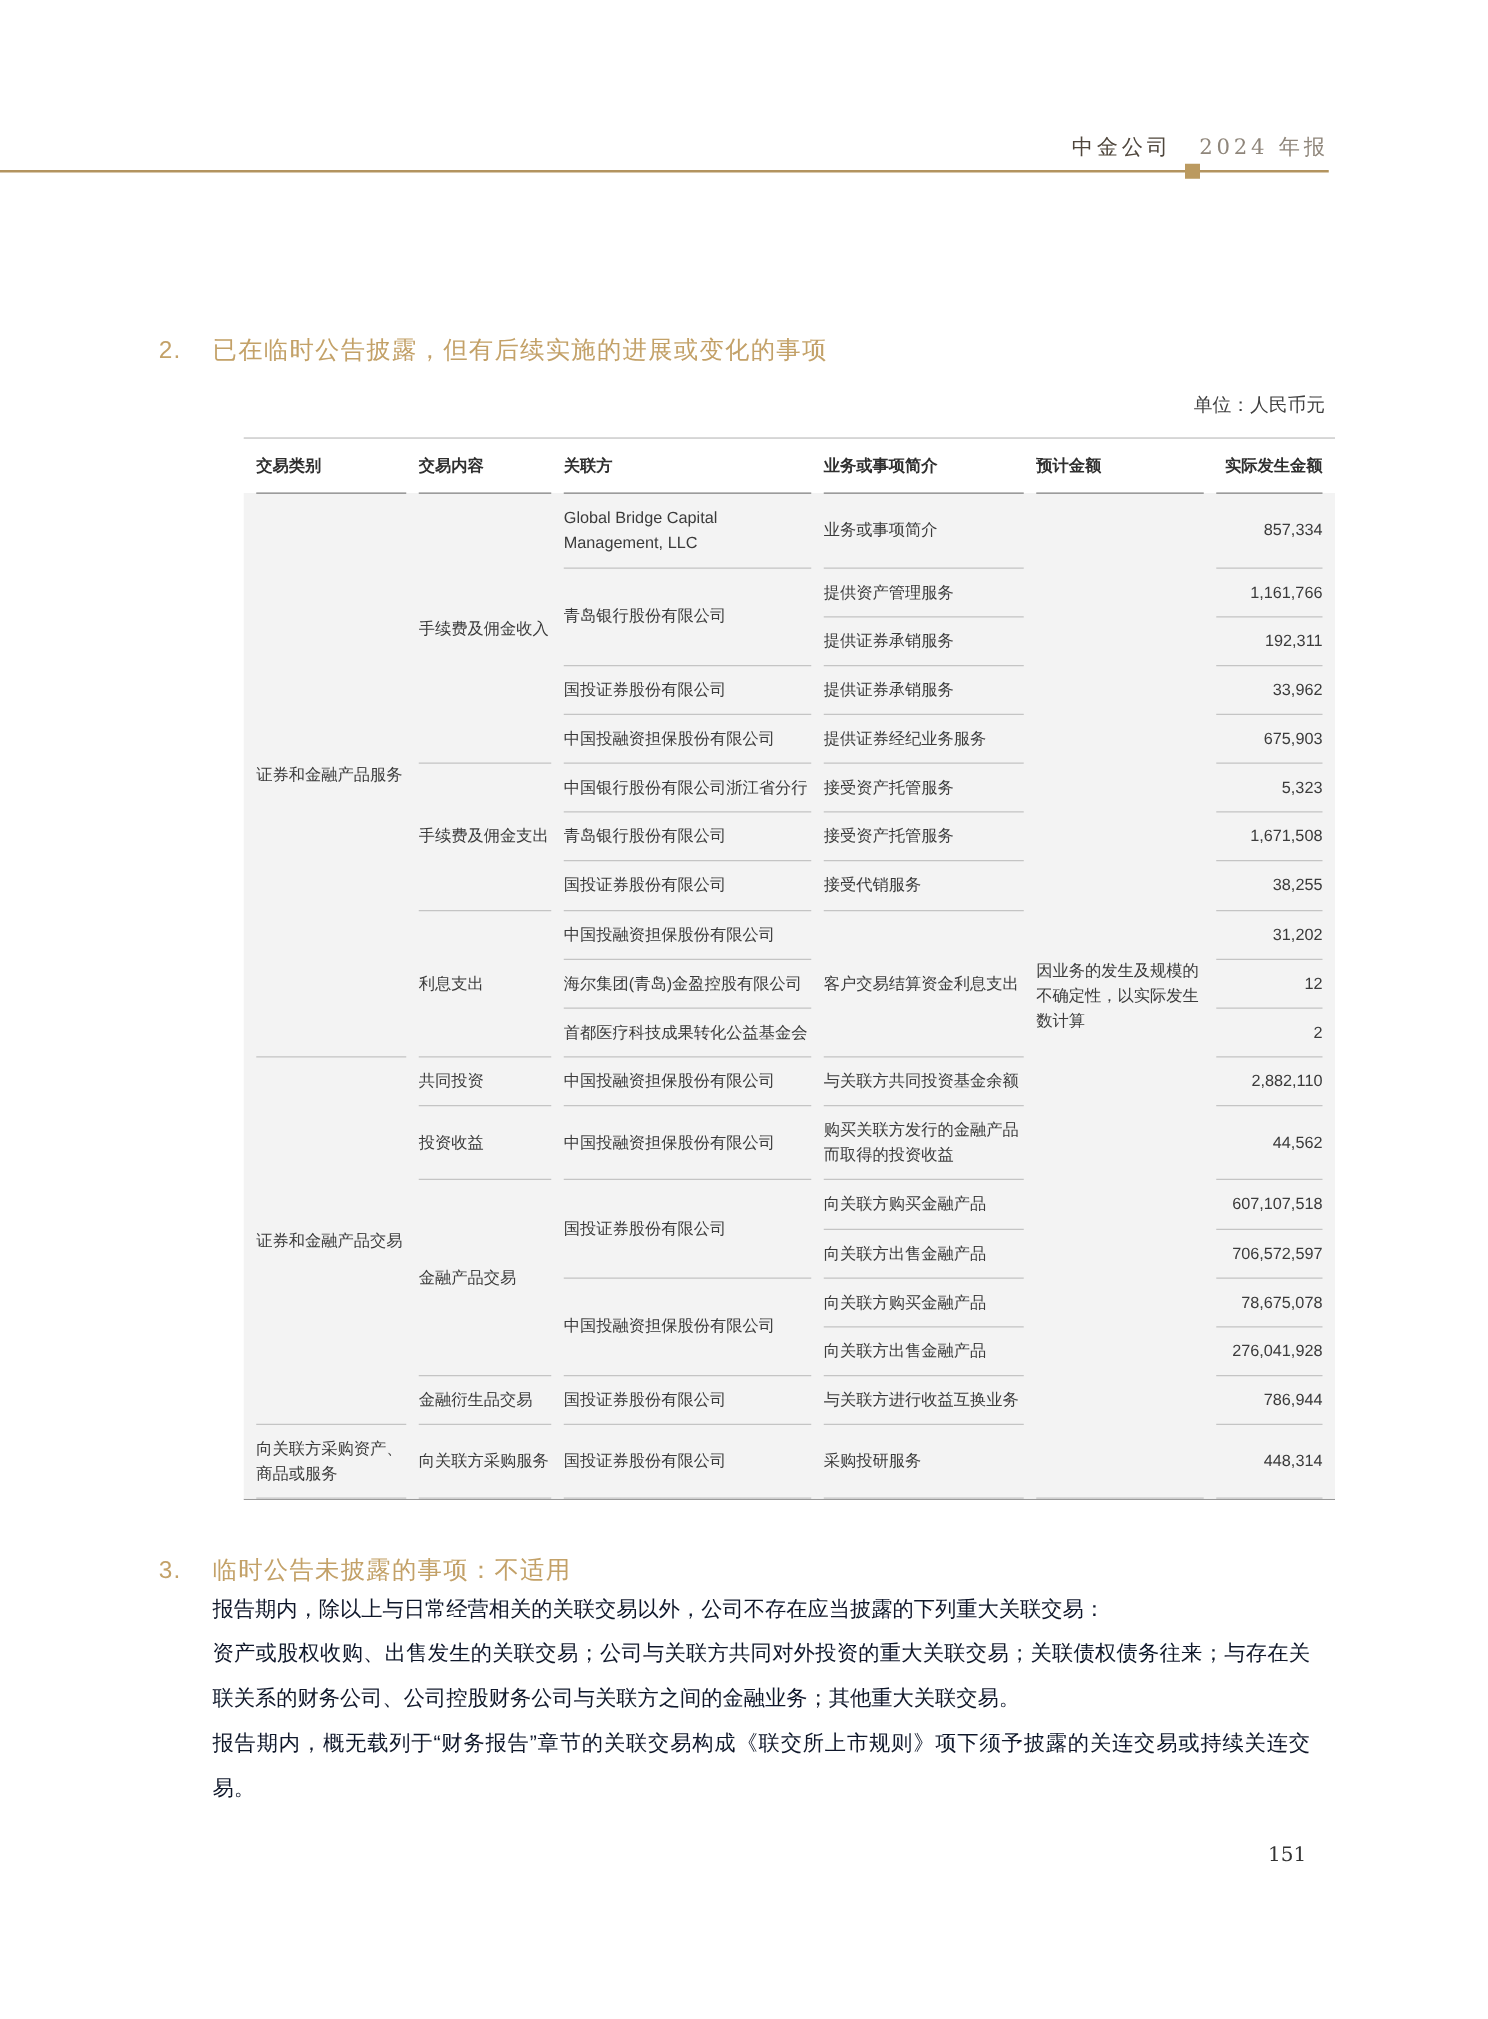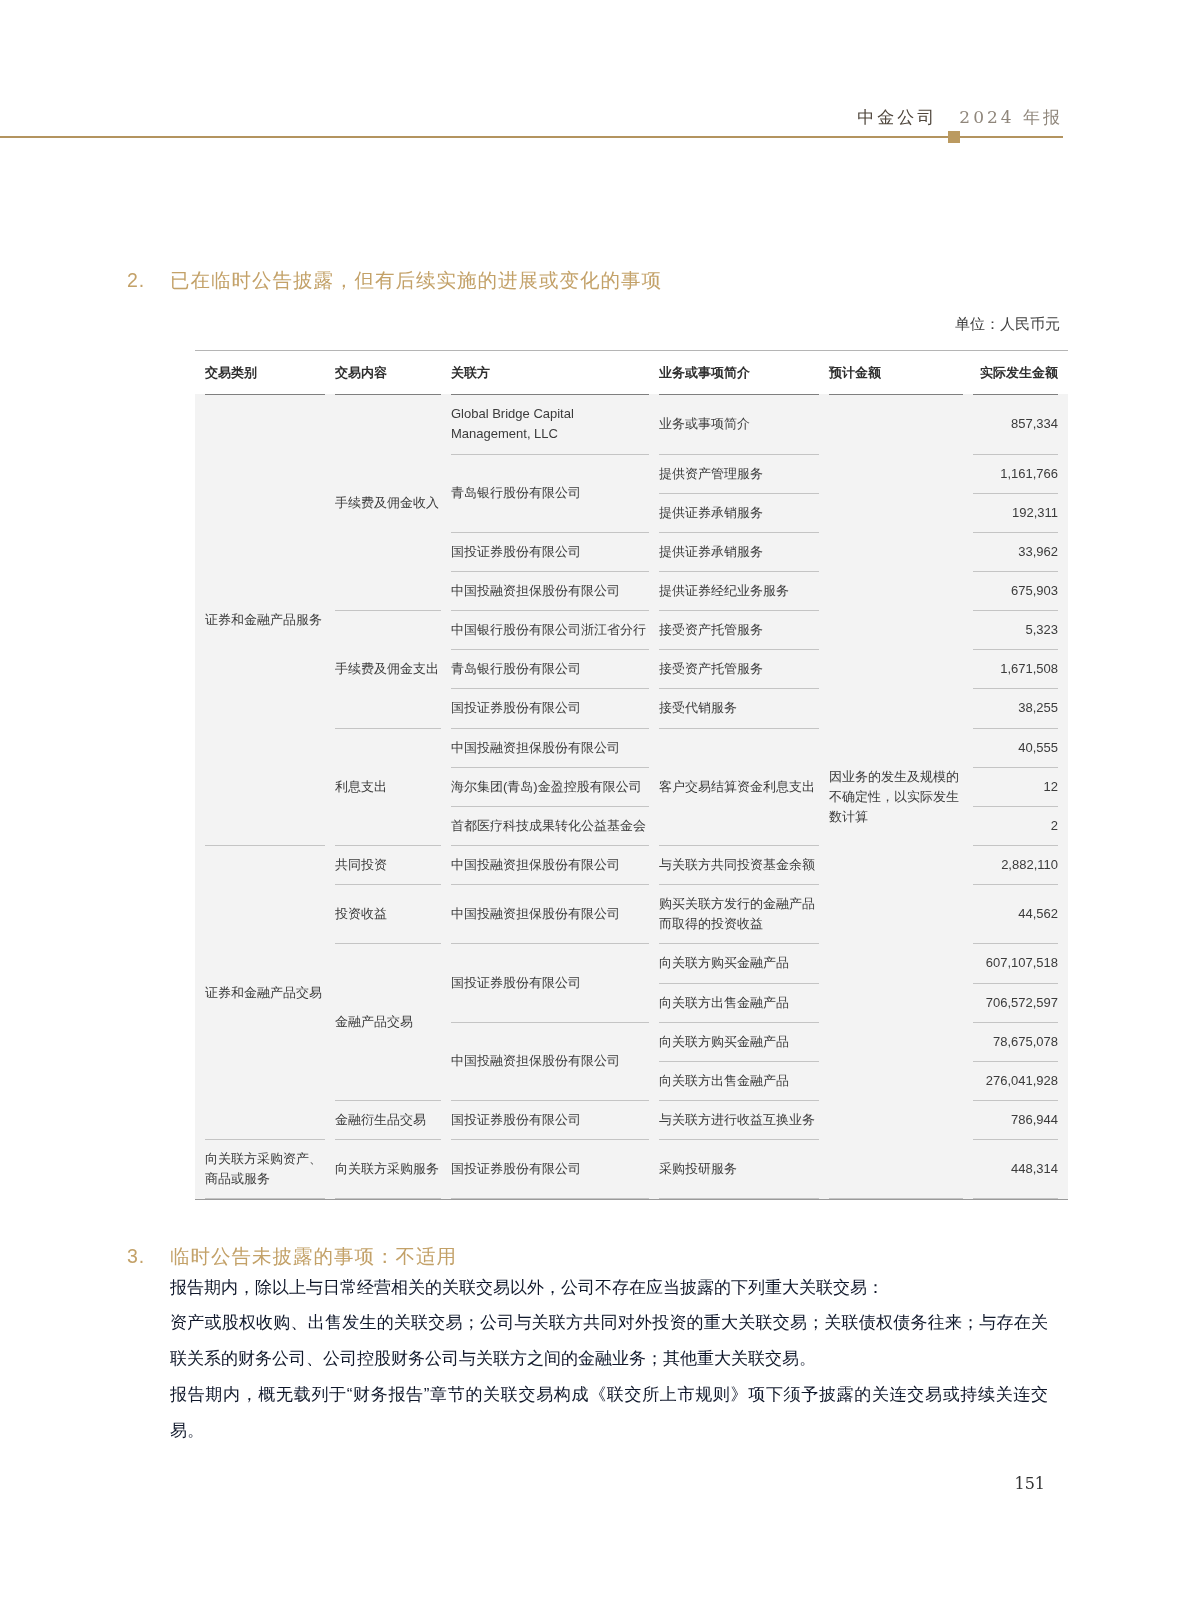--- a/index.html
+++ b/index.html
@@ -181,21 +181,21 @@
             </tr>
             <tr>
               <td>国投证券股份有限公司</td>
               <td>接受代销服务</td>
               <td class="num">38,255</td>
             </tr>
             <tr>
               <td rowspan="3">利息支出</td>
               <td>中国投融资担保股份有限公司</td>
               <td rowspan="3">客户交易结算资金利息支出</td>
-              <td class="num">40,555</td>
+              <td class="num">31,202</td>
             </tr>
             <tr>
               <td>海尔集团(青岛)金盈控股有限公司</td>
               <td class="num">12</td>
             </tr>
             <tr>
               <td>首都医疗科技成果转化公益基金会</td>
               <td class="num">2</td>
             </tr>
             <tr>

